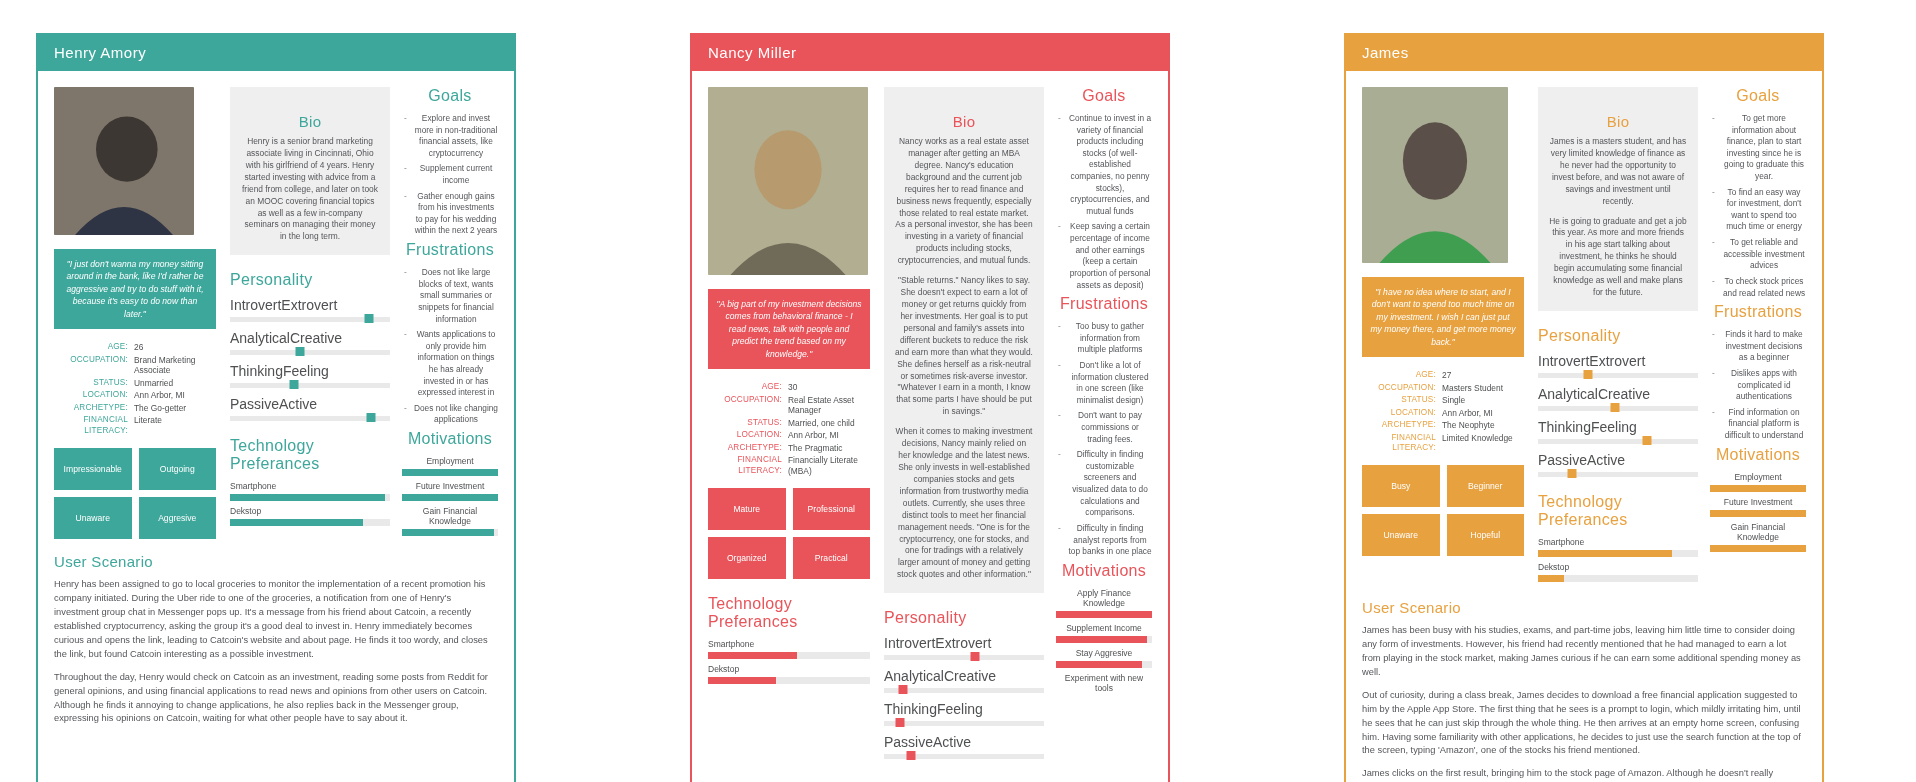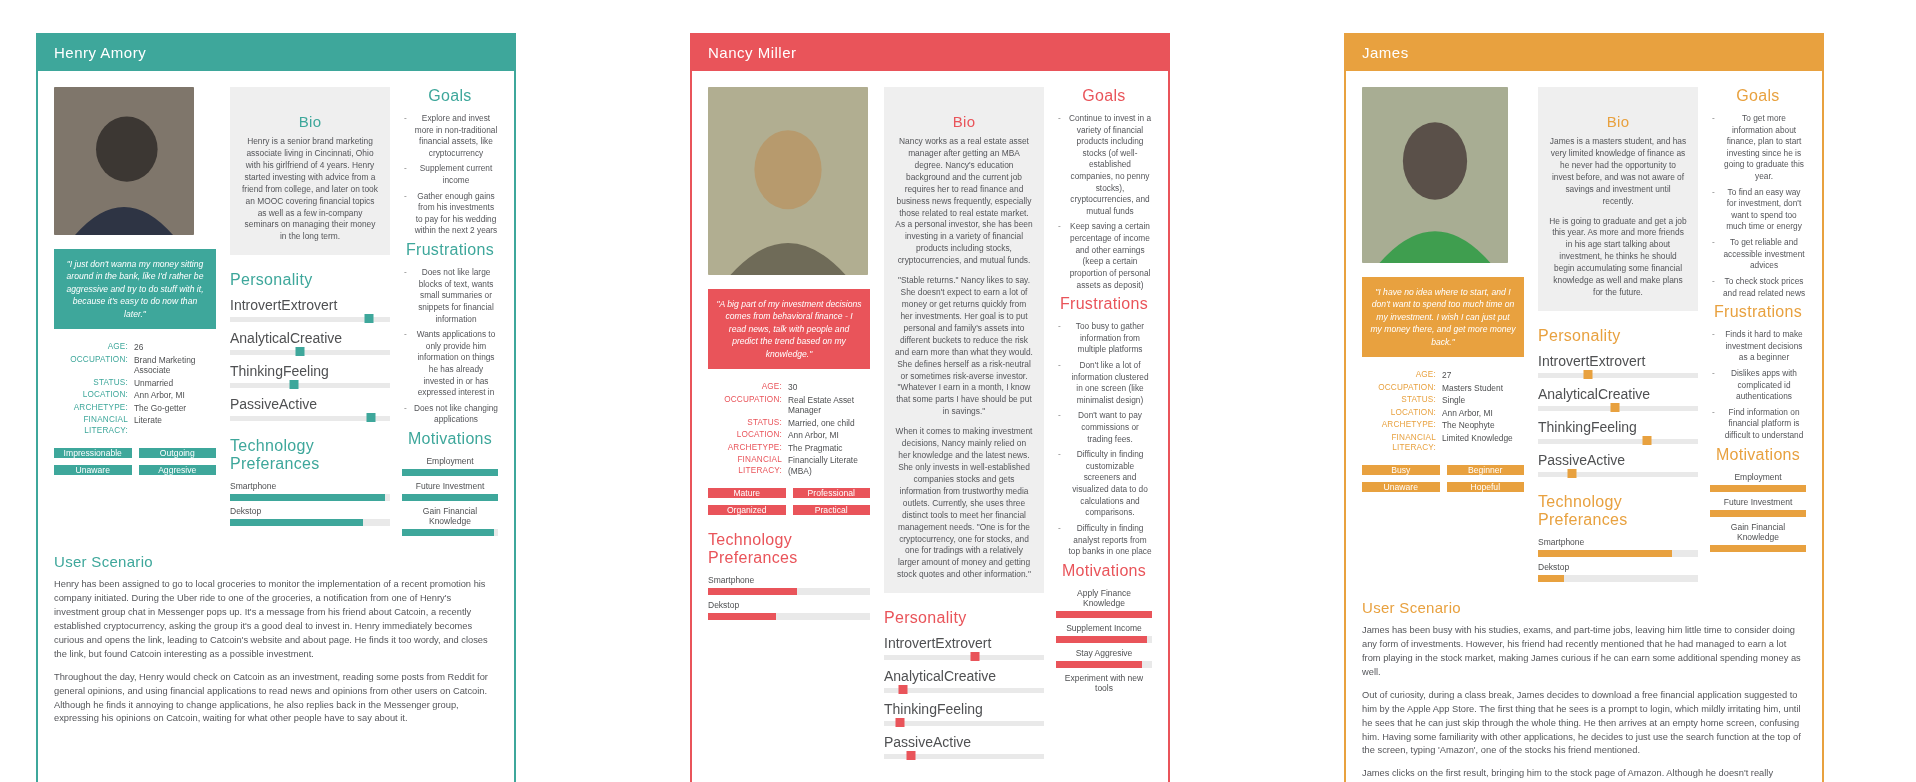--- a/index.html
+++ b/index.html
@@ -31,21 +31,21 @@
     line-height:1.45; text-align:center; padding:9px 8px; margin-top:14px; }
 
   .demographics { margin-top:13px; }
   .demo-row { display:flex; margin-bottom:2px; }
   .demo-label { width:74px; flex:none; text-align:right; color:var(--accent);
     font-size:8.2px; letter-spacing:.2px; line-height:1.25; text-transform:uppercase; }
   .demo-value { margin-left:6px; font-size:8.4px; color:#4f5052; line-height:1.25; }
 
   .tags { display:grid; grid-template-columns:1fr 1fr; gap:7px; margin-top:12px; }
   .tag { background:var(--accent); color:#fff; font-size:8.6px; text-align:center;
-    padding:0 2px; }
+    padding:16px 2px; }
 
   .bio-box { background:#efefef; padding:26px 11px 12px;text-align:center; }
   .bio-box h3 { color:var(--accent); font-weight:400; font-size:15px; margin-bottom:6px;
     letter-spacing:.3px; }
   .bio-box p { font-size:8.4px; line-height:1.42; color:#55565a; margin-bottom:8px; }
   .bio-box p:last-child { margin-bottom:0; }
 
   h2.section { color:var(--accent); font-weight:400; font-size:16px; letter-spacing:.3px;
     margin:16px 0 8px; }
   .col-right h2.section:first-child, .col-right div:first-child h2.section { margin-top:0; }

